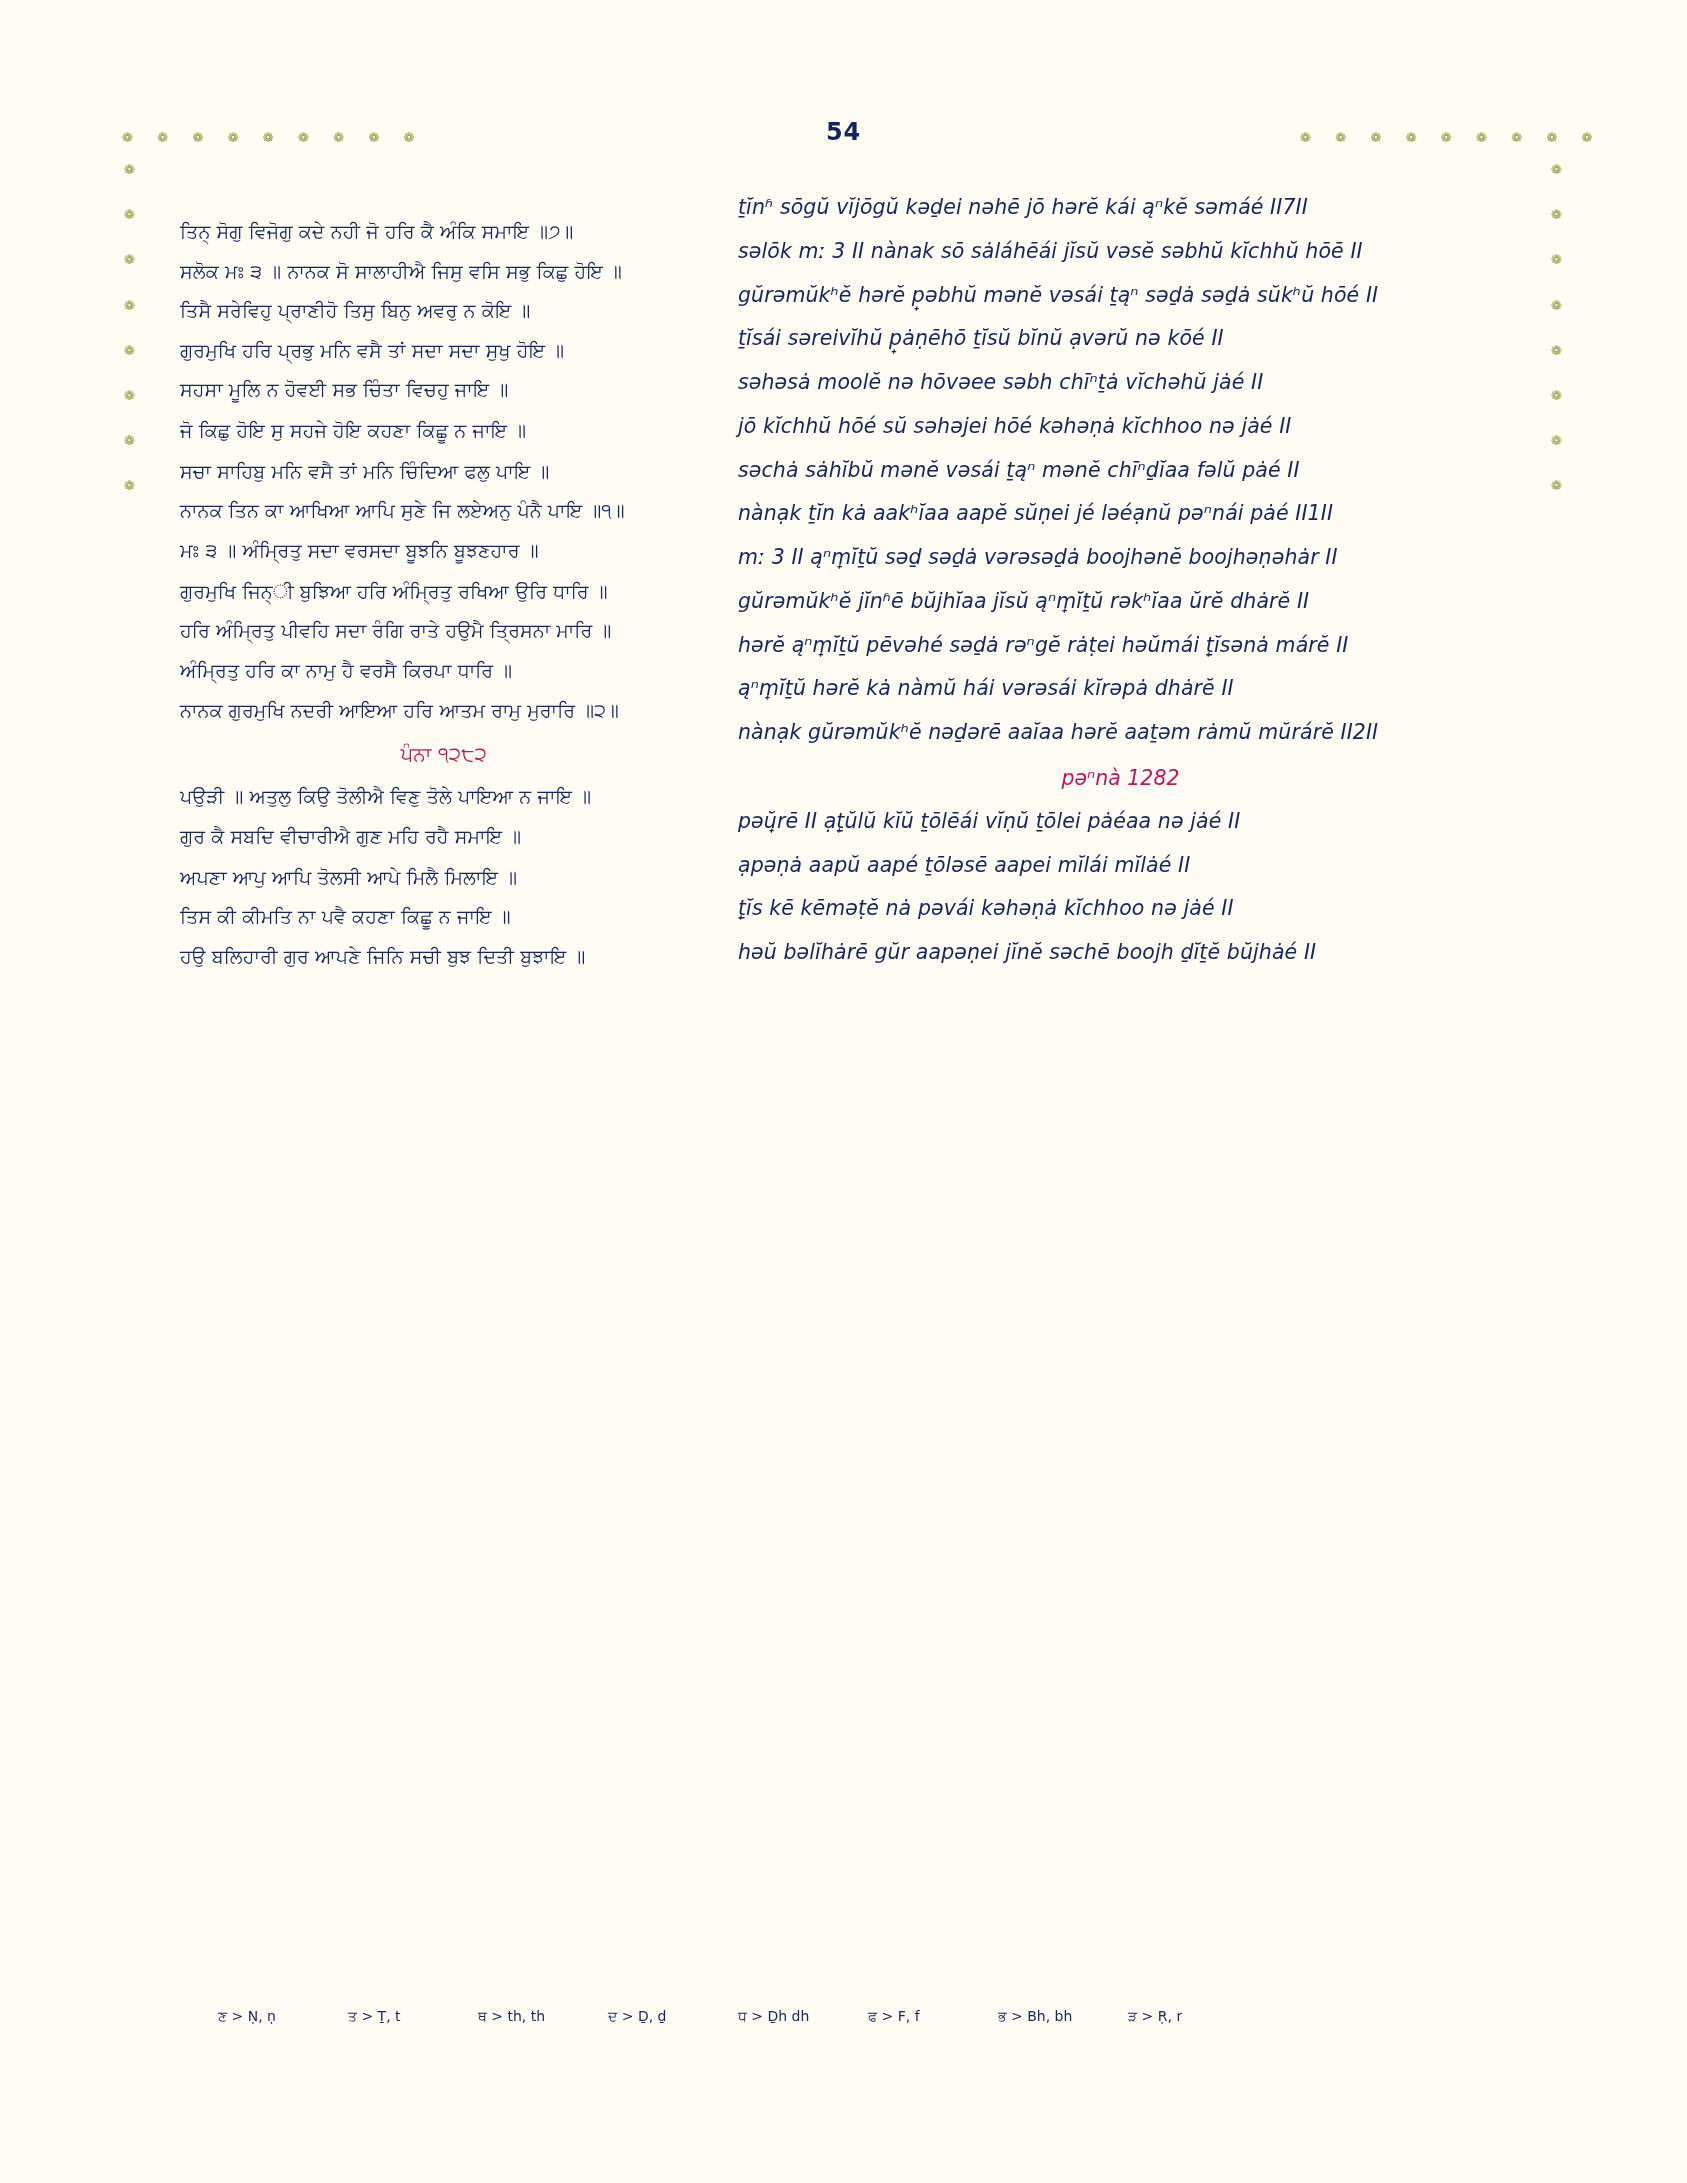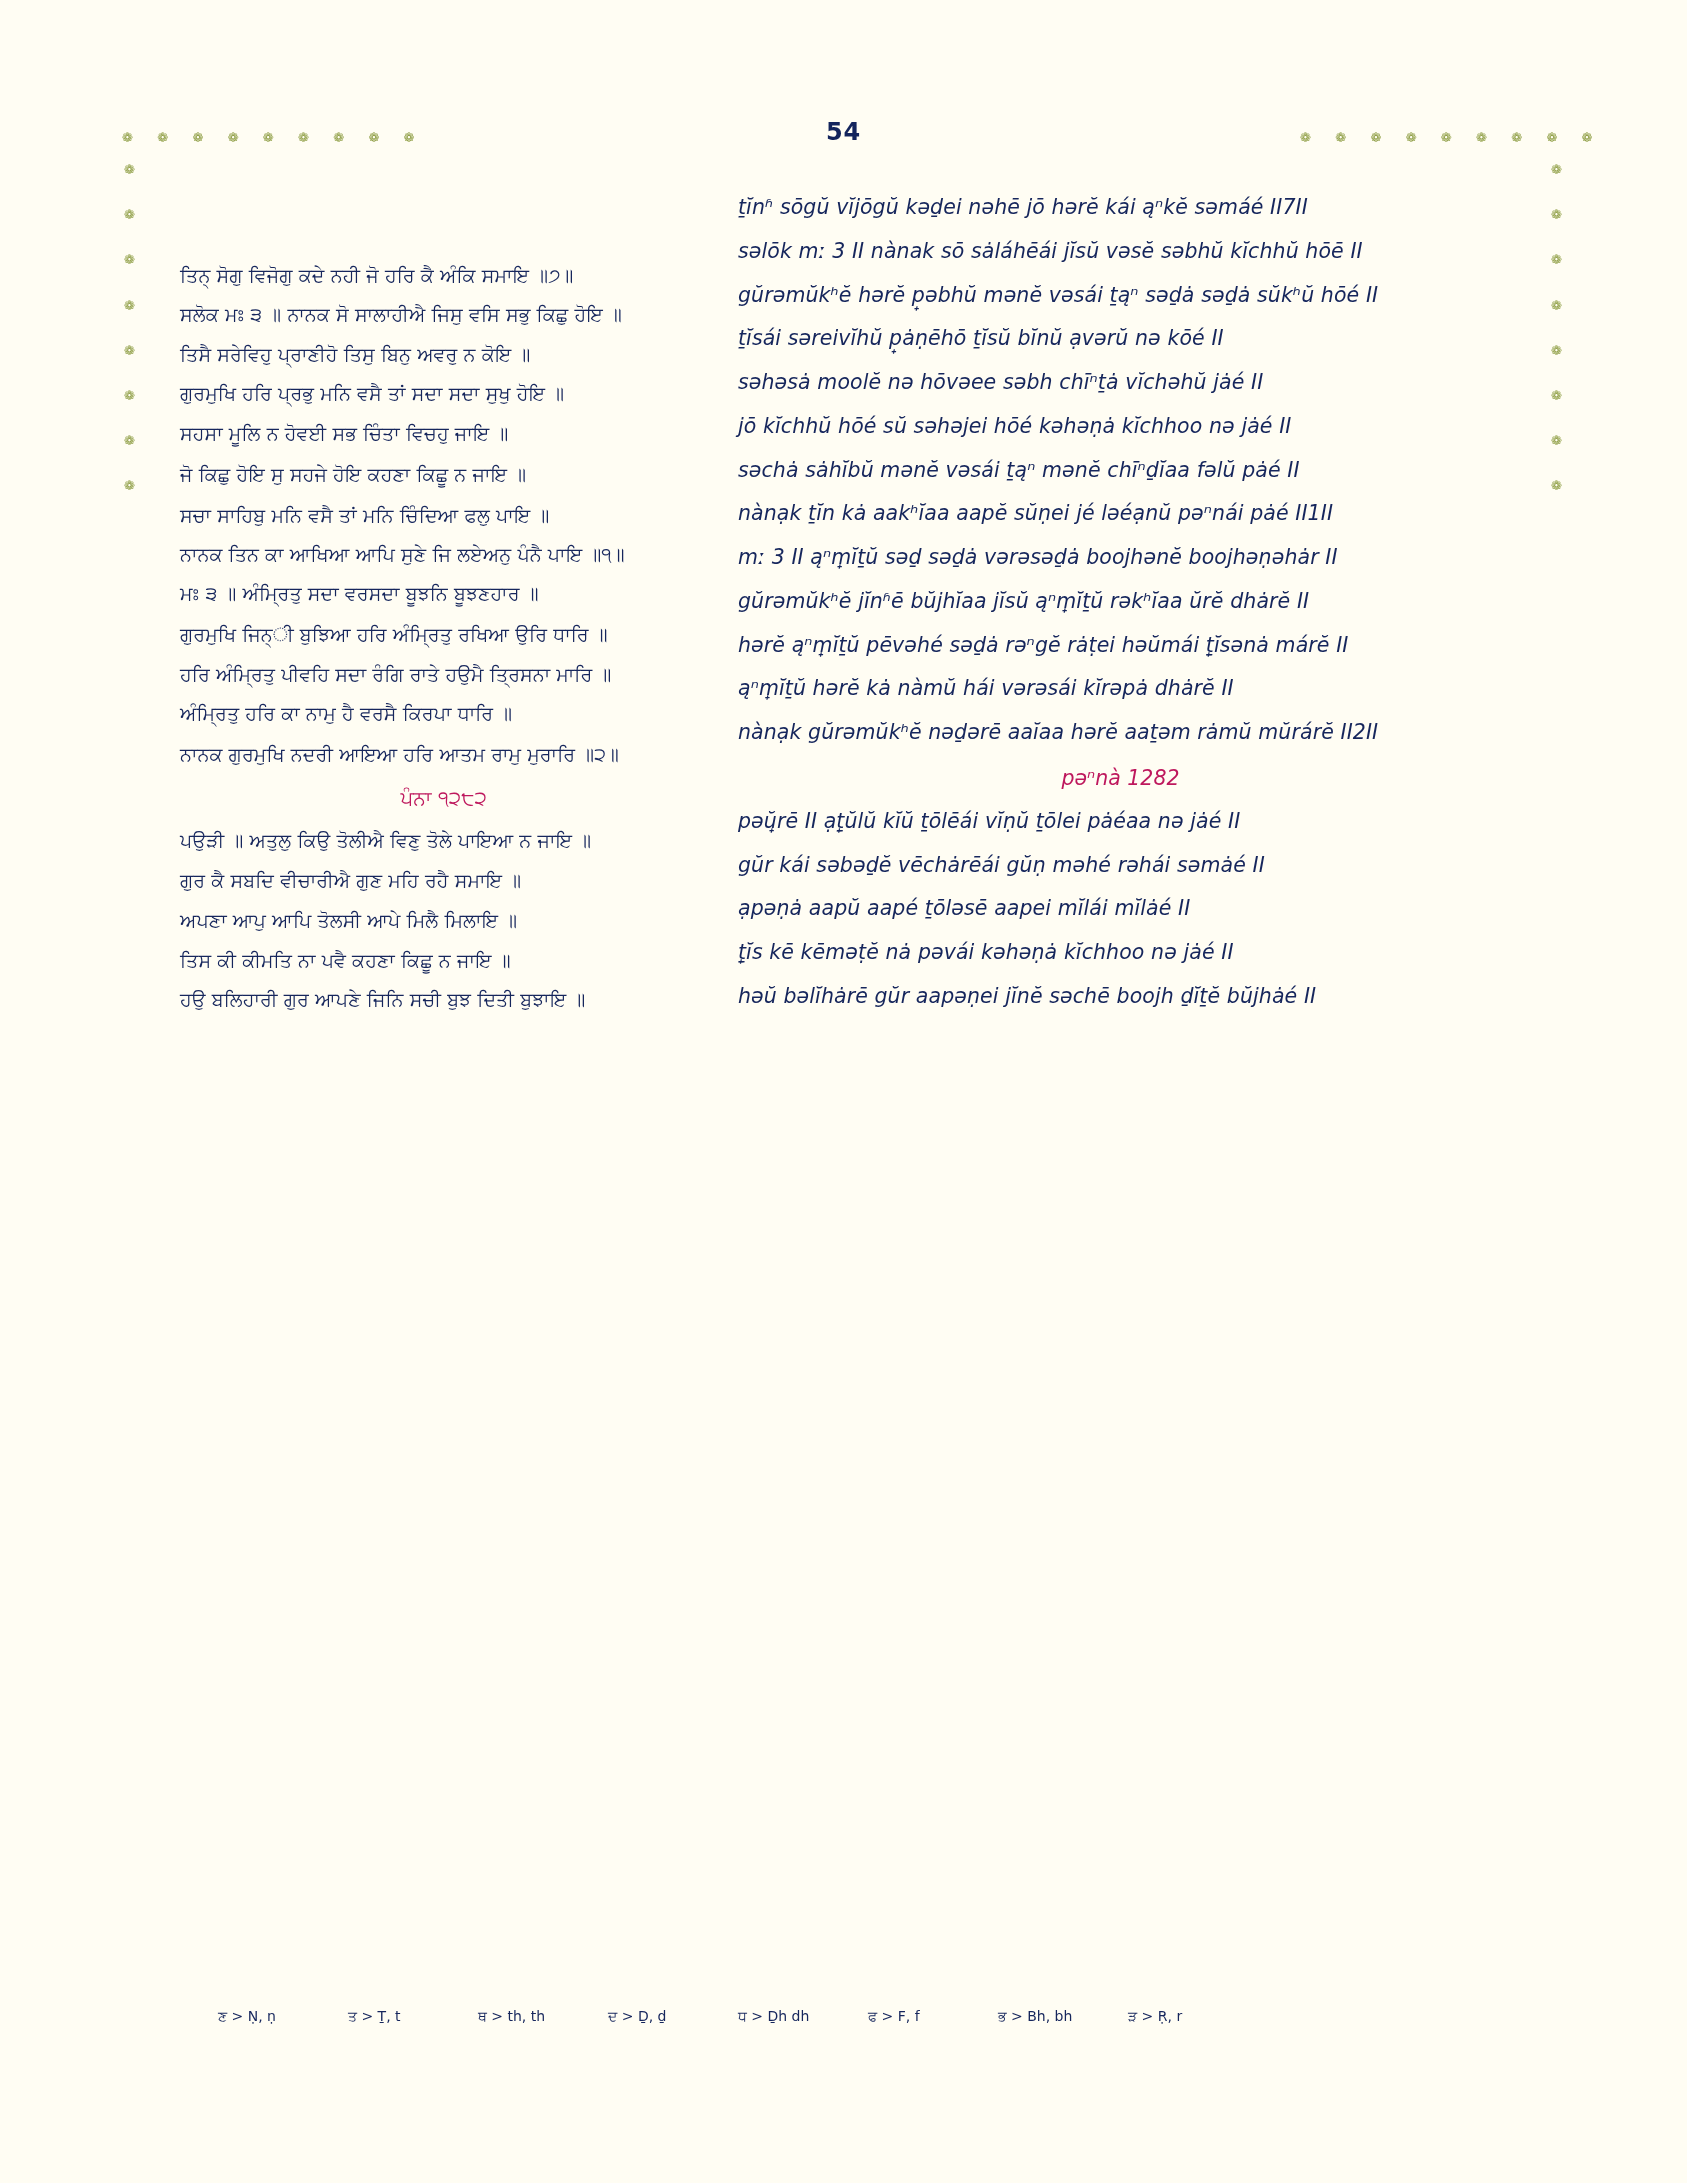--- a/index.html
+++ b/index.html
@@ -216,21 +216,20 @@
       <div class="line">nànạk  ṯĭn  kȧ  aakʰĭaa   aapĕ  sŭṇei  jé   ləéạnŭ  pəⁿnái  pȧé II1II</div>
       <div class="line">mː  3  II  ąⁿm̟ĭṯŭ  səḏ  səḏȧ  vərəsəḏȧ  boojhənĕ  boojhəṇəhȧr II</div>
       <div class="line">gŭrəmŭkʰĕ  jĭnʱē   bŭjhĭaa  jĭsŭ  ąⁿm̟ĭṯŭ  rəkʰĭaa  ŭrĕ  dhȧrĕ II</div>
       <div class="line">hərĕ  ąⁿm̟ĭṯŭ  pēvəhé  səḏȧ  rəⁿgĕ  rȧṭei  həŭmái  ṯ̟ĭsənȧ  márĕ II</div>
       <div class="line">ąⁿm̟ĭṯŭ   hərĕ  kȧ  nàmŭ  hái  vərəsái  kĭrəpȧ   dhȧrĕ II</div>
       <div class="line gap-before">nànạk  gŭrəmŭkʰĕ  nəḏərē  aaĭaa  hərĕ  aaṯəm  rȧmŭ  mŭrárĕ II2II</div>
 
       <div class="page-marker">pəⁿnà 1282</div>
 
       <div class="line">pəŭ̟rē II  ạṯ̟ŭlŭ  kĭŭ  ṯōlēái vĭṇŭ  ṯōlei  pȧéaa  nə  jȧé II</div>
-      <div class="line">gŭr  kái səbəḏĕ  vēchȧrēái gŭṇ  məhé rəhái  səmȧé II</div>
       <div class="line gap-before">ạpəṇȧ  aapŭ  aapé  ṯōləsē  aapei   mĭlái  mĭlȧé II</div>
       <div class="line">ṯ̟ĭs   kē  kēməṭĕ  nȧ  pəvái  kəhəṇȧ  kĭchhoo  nə   jȧé II</div>
       <div class="line">həŭ  bəlĭhȧrē  gŭr  aapəṇei jĭnĕ  səchē  boojh  ḏĭṯĕ  bŭjhȧé II</div>
     </div>
 
   </div>
 
   <div class="legend">
     <div class="legend-row">
       <div class="legend-cell">ਣ &gt; Ṇ, ṇ</div>

